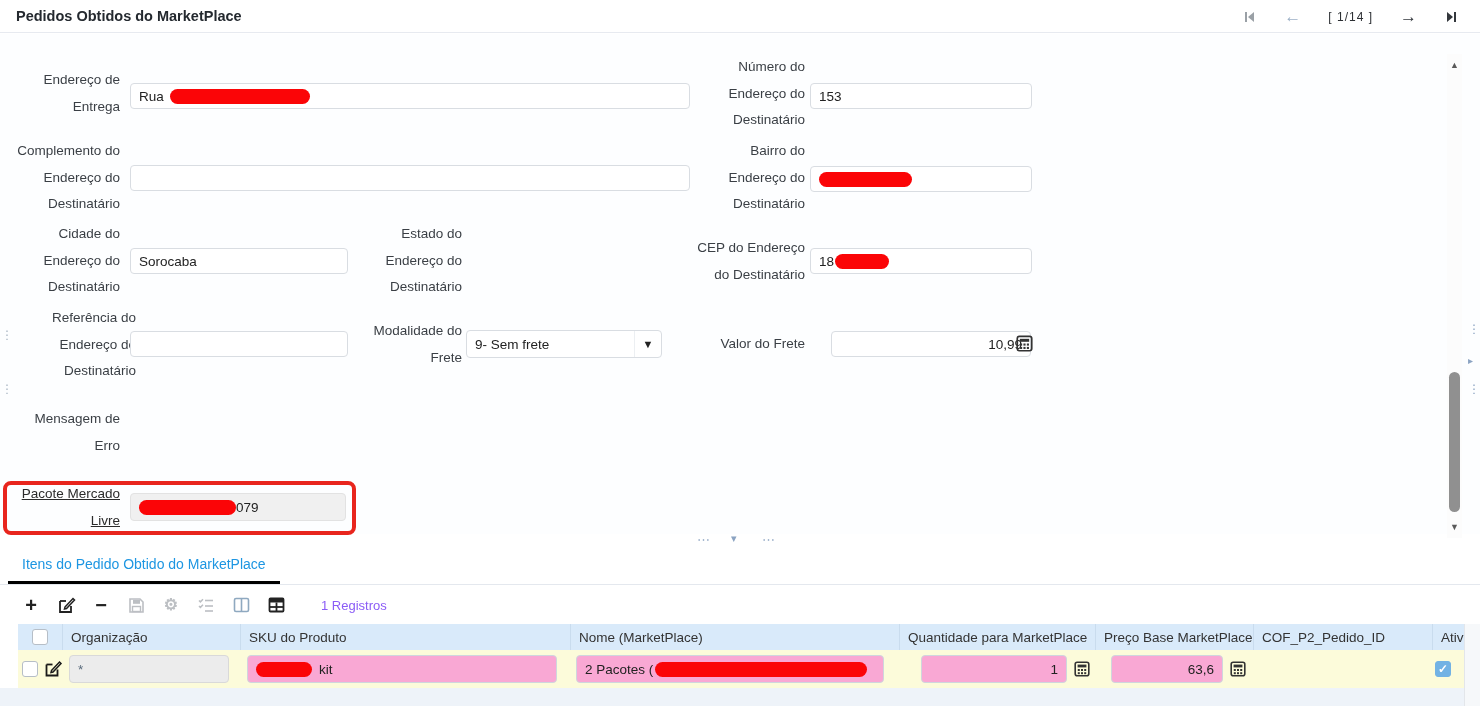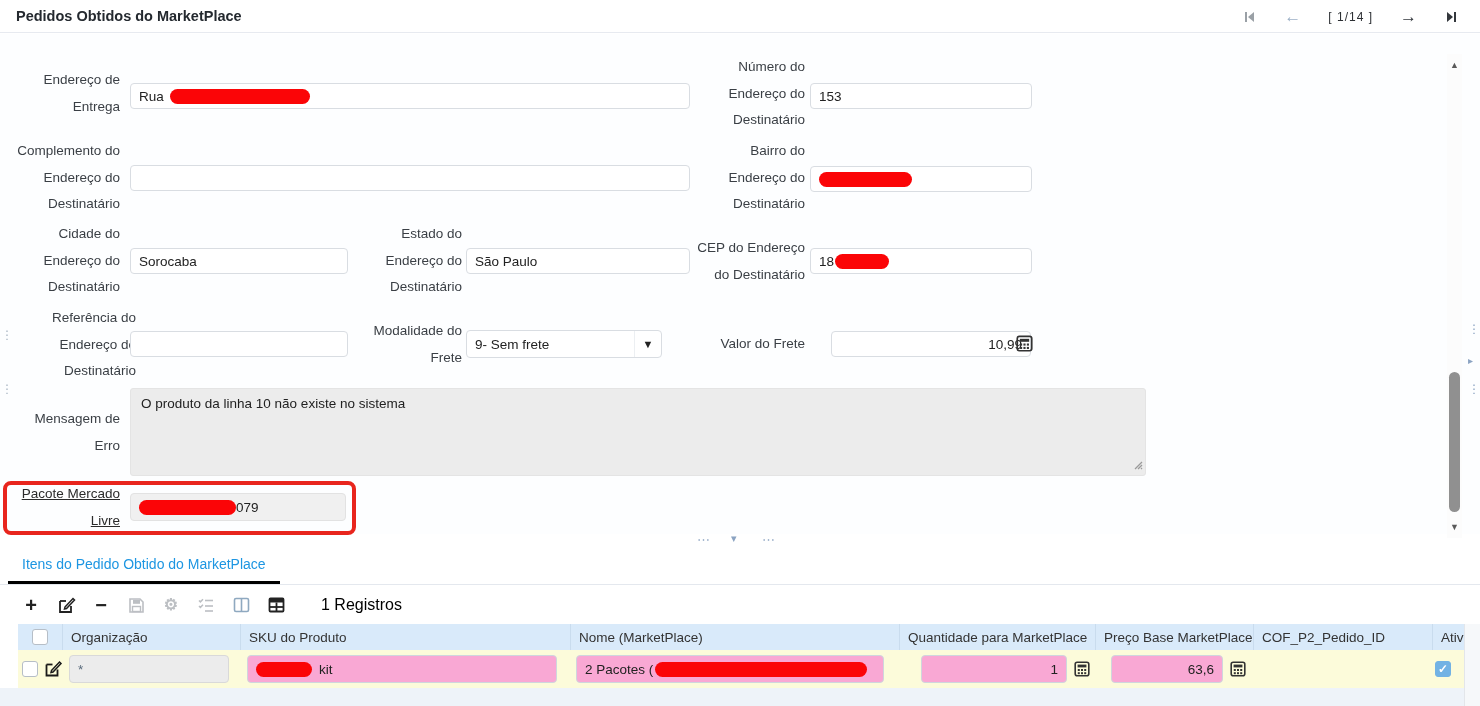--- a/index.html
+++ b/index.html
@@ -49,21 +49,21 @@
   .tab { position:absolute; left:8px; top:0; height:38px; padding:0 14px; display:flex; align-items:center;
     font-size:14px; color:#1d96e2; border-bottom:3px solid #000000; cursor:pointer; white-space:nowrap; }
 
   
   .grid-toolbar { position:absolute; left:0; top:588px; width:1480px; height:34px; background:#fff;
     display:flex; align-items:center; padding-left:21px; }
   .tb-btn { background:none; border:none; padding:0; margin-right:15px; width:20px; height:20px;
     display:flex; align-items:center; justify-content:center; cursor:pointer; }
   .tb-glyph { font-size:20px; font-weight:bold; color:#222; line-height:18px; }
   .tb-glyph.gray { color:#bcbfc3; }
-  .records { font-size:16px; color:#000000; margin-left:20px; }
+  .records { font-size:13px; color:#8b5cf6; margin-left:20px; }
 
   
   .tbl-header { position:absolute; left:18px; top:624px; height:26px; display:flex; background:#d9eafa;
     font-size:13.5px; color:#333; }
   .th { display:flex; align-items:center; padding-left:8px; border-right:1px solid #c9dcee; overflow:hidden; white-space:nowrap; flex:none; }
   .th.center { justify-content:center; padding-left:0; }
   .tbl-row { position:absolute; left:18px; top:650px; height:38px; display:flex; background:#fcfbda; font-size:13.5px; }
   .td { display:flex; align-items:center; flex:none; overflow:visible; }
   .cell-inp { height:28px; background:#f9a8d4; border:1px solid #cfd6dd; border-radius:4px; display:flex;
     align-items:center; padding:0 8px; font-size:13.5px; color:#222; overflow:hidden; white-space:nowrap; }
@@ -129,23 +129,20 @@
     <div class="inp" style="left:810px; top:132px; width:222px;">
       <span class="pill" style="width:93px;"></span>
     </div>
 
     <div class="lbl" style="left:8px; top:187px; width:112px;">Cidade do Endereço do Destinatário</div>
     <div class="inp" style="left:130px; top:214px; width:218px;">
       <span>Sorocaba</span>
     </div>
 
     <div class="lbl" style="left:368px; top:187px; width:94px;">Estado do Endereço do Destinatário</div>
-    <div class="inp" style="left:466px; top:214px; width:224px;">
-      <span>São Paulo</span>
-    </div>
 
     <div class="lbl" style="left:690px; top:201px; width:115px;">CEP do Endereço do Destinatário</div>
     <div class="inp" style="left:810px; top:214px; width:222px;">
       <span>18</span>
       <span class="pill" style="width:54px; margin-left:1px;"></span>
     </div>
 
     <div class="lbl" style="left:24px; top:271px; width:112px;">Referência do Endereço do Destinatário</div>
     <div class="inp" style="left:130px; top:297px; width:218px;">
       <span></span>
@@ -170,30 +167,20 @@
         <rect x="3.8" y="8" width="2" height="2" fill="#333"></rect>
           <rect x="7" y="8" width="2" height="2" fill="#333"></rect>
           <rect x="10.2" y="8" width="2" height="2" fill="#333"></rect>
         <rect x="3.8" y="11.2" width="2" height="2" fill="#333"></rect>
           <rect x="7" y="11.2" width="2" height="2" fill="#333"></rect>
           <rect x="10.2" y="11.2" width="2" height="2" fill="#333"></rect>
       </svg>
     </button>
 
     <div class="lbl" style="left:8px; top:372px; width:112px;">Mensagem de Erro</div>
-    <div class="txtarea" style="left:130px; top:354px; width:1016px; height:88px;">
-      <span>O produto da linha 10 não existe no sistema</span>
-      <span class="grip">
-        <svg width="10" height="10" viewBox="0 0 10 10">
-          <line x1="2" y1="9" x2="9" y2="2" stroke="#9a9a9a" stroke-width="1.2"></line>
-          <line x1="5" y1="9" x2="9" y2="5" stroke="#9a9a9a" stroke-width="1.2"></line>
-          <line x1="8" y1="9" x2="9" y2="8" stroke="#9a9a9a" stroke-width="1.2"></line>
-        </svg>
-      </span>
-    </div>
 
     <div class="lbl" style="left:8px; top:447px; width:112px;">
       <span class="link-label">Pacote Mercado Livre</span>
     </div>
     <div class="inp gray" style="left:130px; top:459px; width:216px; height:28px;">
       <span class="pill" style="width:97px;"></span>
       <span>079</span>
     </div>
     <div class="annotation-box" style="top:447px;"></div>
 

